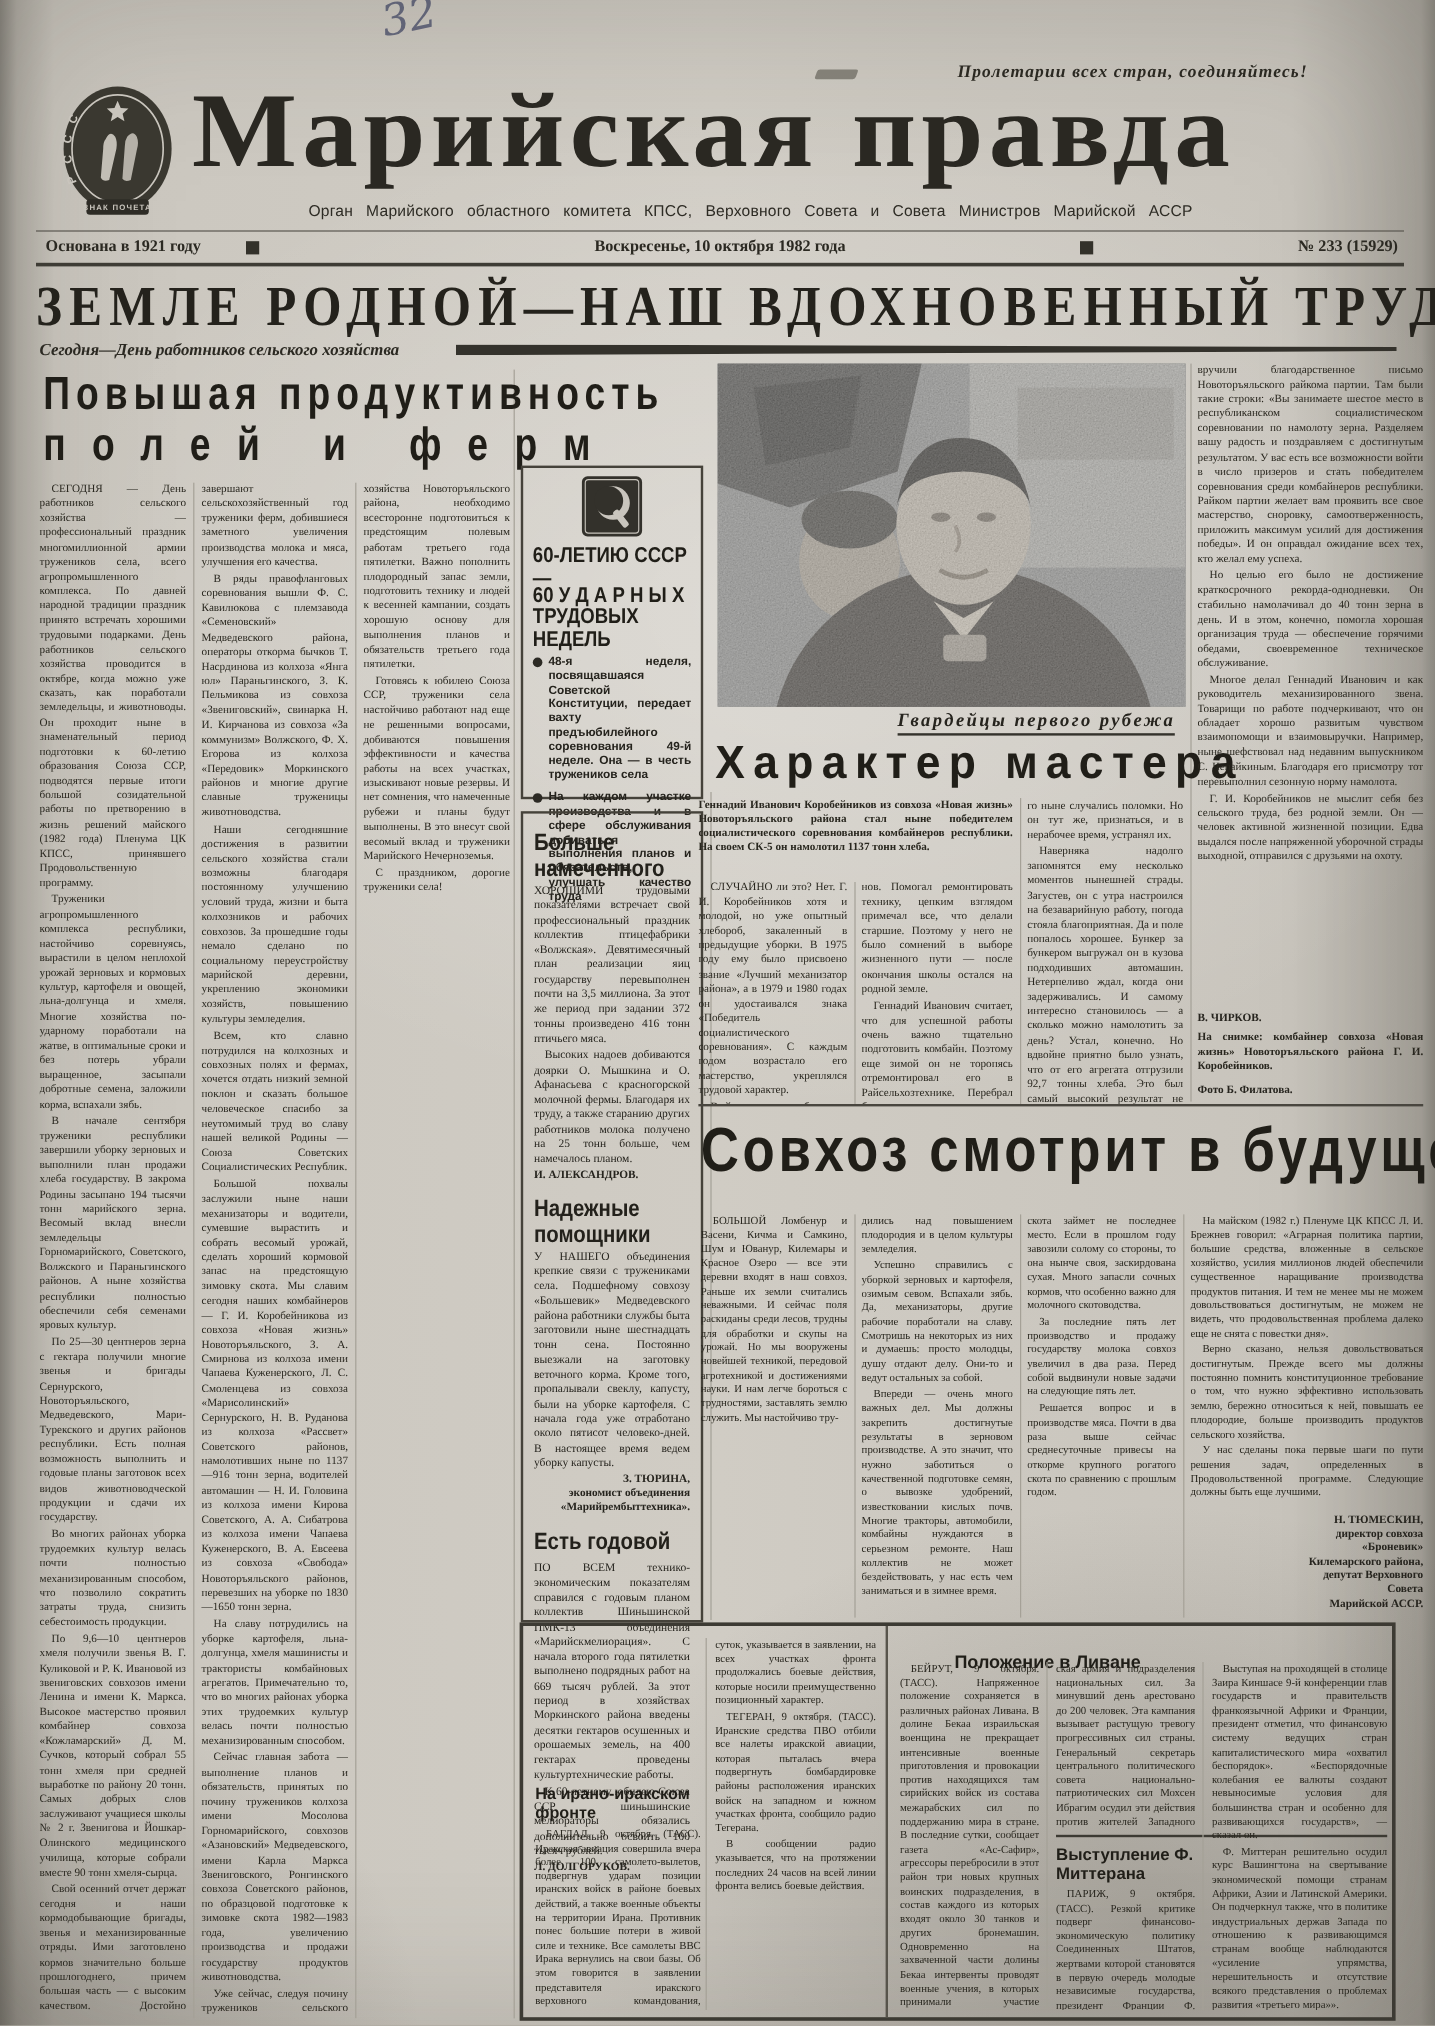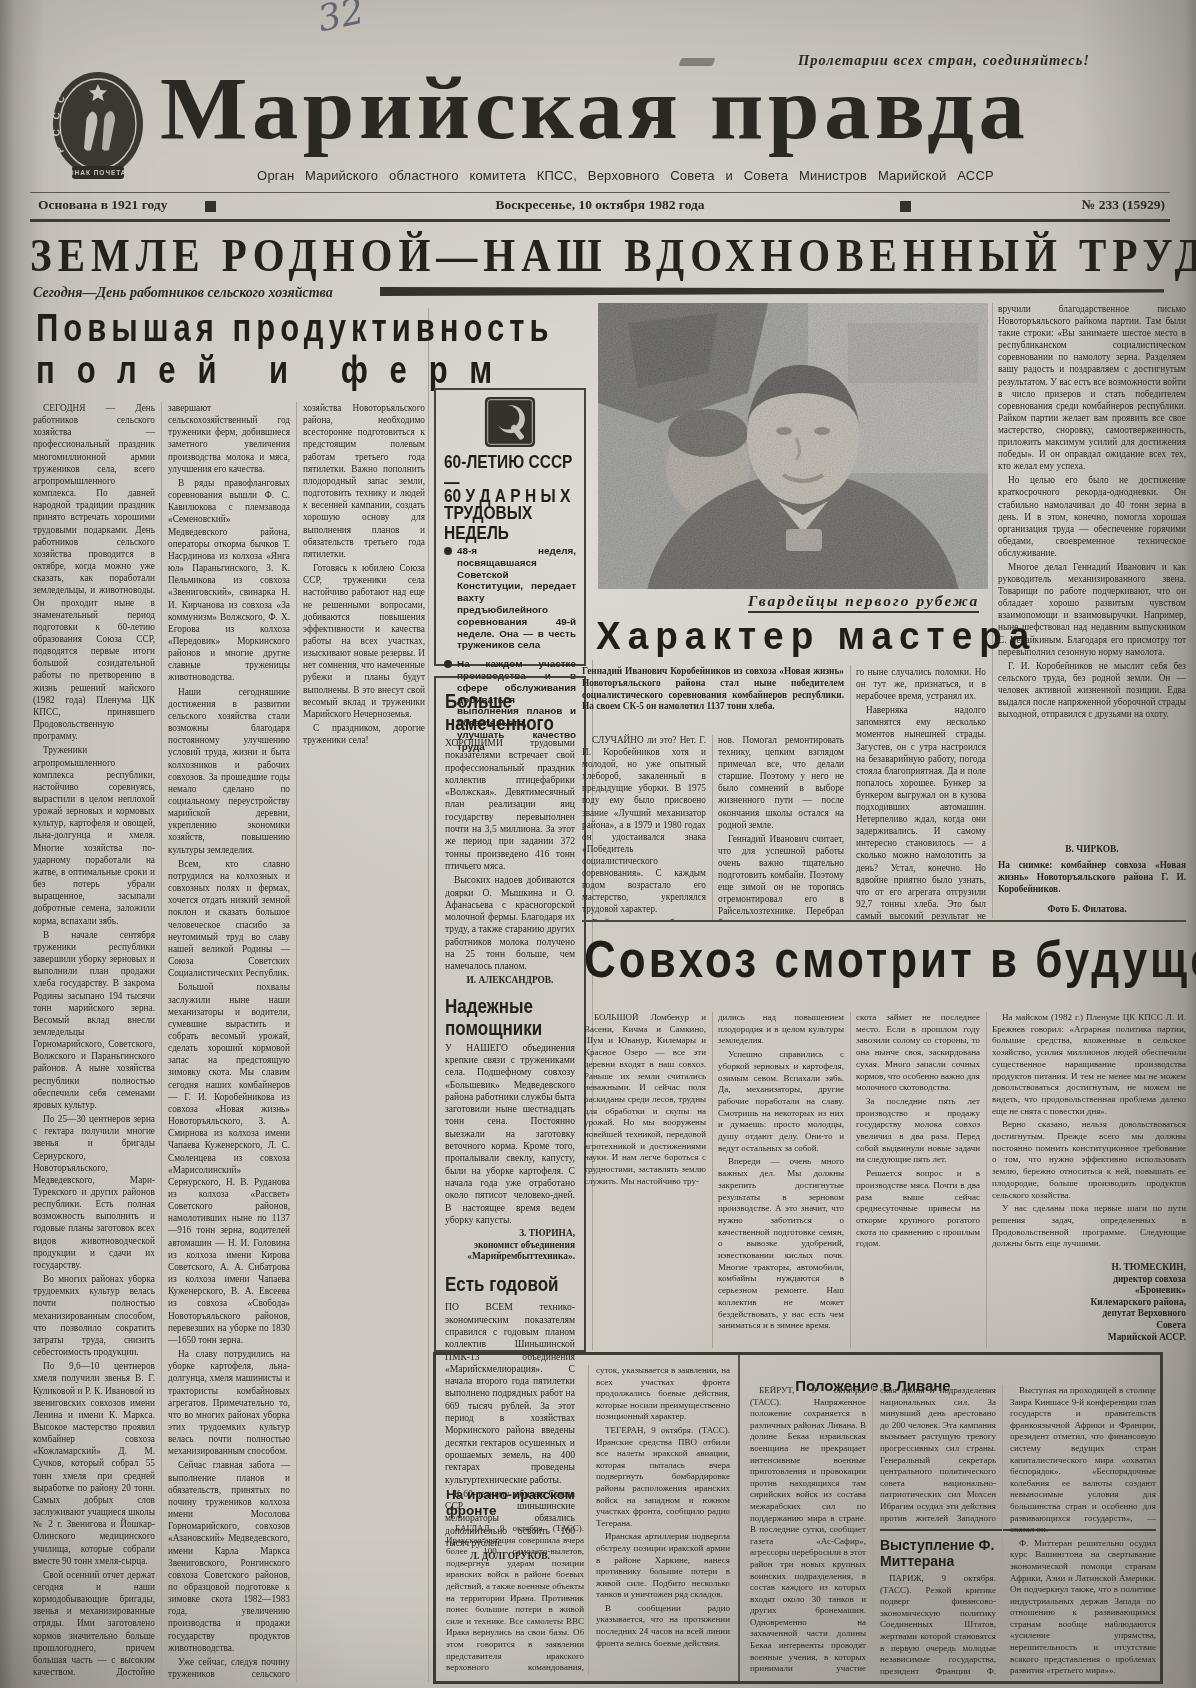--- a/index.html
+++ b/index.html
@@ -10,21 +10,21 @@
       radial-gradient(ellipse 700px 500px at 80% 95%, rgba(70,66,58,.28), transparent 70%),
       radial-gradient(ellipse 500px 400px at 0% 100%, rgba(70,66,58,.30), transparent 70%),
       linear-gradient(90deg,#8a8780 0,#b3afa7 14px,#cbc7bf 45px,#d0ccc4 50%,#c8c4bc 90%,#aba79f 99%,#918e86 100%),
       #c9c5bd;
     box-shadow: inset 0 0 140px rgba(66,62,54,.25);}
   .abs{position:absolute;}
   .hsans{font-family:"Liberation Sans",sans-serif;font-weight:bold;color:#201e18;}
   .col{position:absolute;text-align:justify;overflow:hidden;font-size:9.3px;line-height:12.1px;color:#29271f;}
   .col p{margin:0 0 2px;text-indent:10px;}
   .noindent-first p:first-child{text-indent:0;}
-  .sign{text-align:center;font-weight:bold;font-size:9.4px;margin-top:2px;text-indent:0 !important;}
+  .sign{text-align:left;font-weight:bold;font-size:9.4px;margin-top:2px;text-indent:0 !important;}
   .sign-block div{text-align:right;font-weight:bold;font-size:9.4px;line-height:11.6px;}
   .vd{position:absolute;width:1px;background:#a5a197;}
   .vd2{position:absolute;width:2px;background:#57544b;}
   .photo-note{font-weight:bold;}
   .jub-bullet{position:relative;padding-left:13px;font-family:"Liberation Sans",sans-serif;
     font-weight:bold;font-size:9.9px;line-height:11.8px;text-align:justify;margin-bottom:7px;color:#25231d;}
   .jub-bullet::before{content:"";position:absolute;left:0;top:2px;width:8px;height:8px;border-radius:50%;background:#2c2a24;}
   .brief-title{font-family:"Liberation Sans",sans-serif;font-weight:bold;font-size:17px;line-height:18.5px;
     transform:scaleY(1.15);transform-origin:top left;margin:12px 0 8px;color:#23211b;}
   .brief-p{font-size:9.6px;line-height:12.3px;text-align:justify;}
@@ -236,21 +236,20 @@
   <div class="abs" style="left:433px;top:1352px;width:730px;height:332px;border:3px solid #3c3a33;box-sizing:border-box;">
 
     <div class="abs hsans" style="left:10px;top:132px;width:138px;font-size:13.5px;line-height:15.5px;">На ирано-иракском фронте</div>
     <div class="abs col tt-col" style="left:10px;top:168px;width:138px;height:152px;font-size:9px;line-height:11.6px;">
         <p>БАГДАД, 9 октября. (ТАСС). Иракская авиация совершила вчера более 100 самолето-вылетов, подвергнув ударам позиции иранских войск в районе боевых действий, а также военные объекты на территории Ирана. Противник понес большие потери в живой силе и технике. Все самолеты ВВС Ирака вернулись на свои базы. Об этом говорится в заявлении представителя иракского верховного командования, переданном по радио Багдада.</p>
       </div>
     <div class="vd" style="left:152px;top:10px;height:310px;"></div>
     <div class="abs col tt-col noindent-first" style="left:160px;top:10px;width:134px;height:310px;font-size:9px;line-height:11.6px;">
         <p>суток, указывается в заявлении, на всех участках фронта продолжались боевые действия, которые носили преимущественно позиционный характер.</p>
         <p>ТЕГЕРАН, 9 октября. (ТАСС). Иранские средства ПВО отбили все налеты иракской авиации, которая пыталась вчера подвергнуть бомбардировке районы расположения иранских войск на западном и южном участках фронта, сообщило радио Тегерана.</p>
-        <p>Иранская артиллерия подвергла обстрелу позиции иракской армии в районе Харкине, нанеся противнику большие потери в живой силе. Подбито несколько танков и уничтожен ряд складов.</p>
         <p>В сообщении радио указывается, что на протяжении последних 24 часов на всей линии фронта велись боевые действия.</p>
       </div>
     <div class="vd2" style="left:302px;top:0px;height:326px;"></div>
 
     <div class="abs hsans" style="left:314px;top:6px;width:246px;text-align:center;font-size:15px;margin-top:16px;">Положение в Ливане</div>
     <div class="abs col tt-col" style="left:314px;top:30px;width:116px;height:290px;font-size:9px;line-height:11.6px;">
         <p>БЕЙРУТ, 9 октября. (ТАСС). Напряженное положение сохраняется в различных районах Ливана. В долине Бекаа израильская военщина не прекращает интенсивные военные приготовления и провокации против находящихся там сирийских войск из состава межарабских сил по поддержанию мира в стране. В последние сутки, сообщает газета «Ас-Сафир», агрессоры перебросили в этот район три новых крупных воинских подразделения, в состав каждого из которых входят около 30 танков и других бронемашин. Одновременно на захваченной части долины Бекаа интервенты проводят военные учения, в которых принимали участие бронетанковые части.</p>
       </div>
     <div class="vd" style="left:436px;top:30px;height:290px;"></div>
     <div class="abs col tt-col noindent-first" style="left:444px;top:30px;width:116px;height:138px;font-size:9px;line-height:11.6px;">

